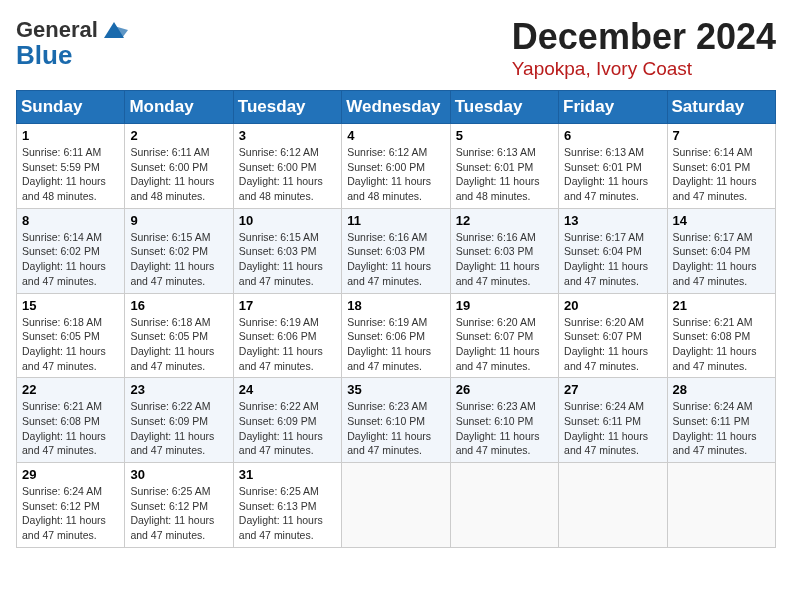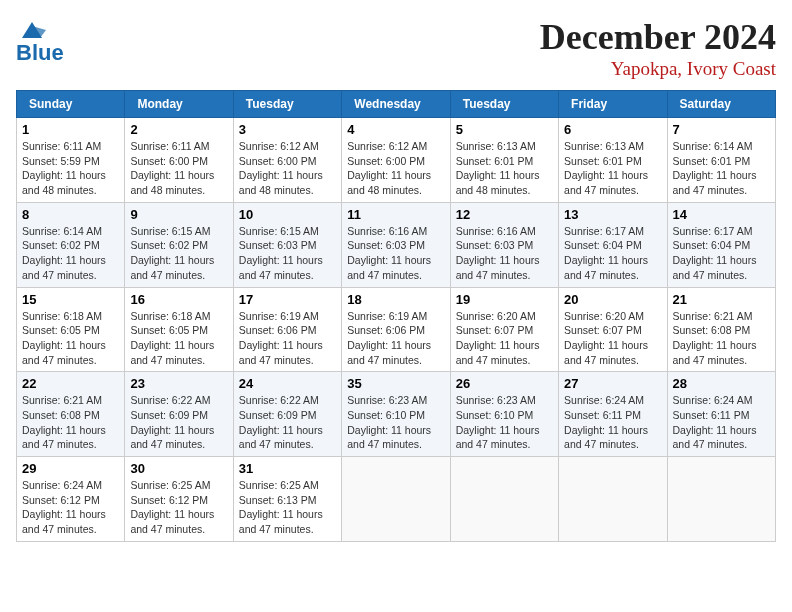--- a/index.html
+++ b/index.html
@@ -29,43 +29,41 @@
       color: #333;
     }
     .logo-general { color: #333; }
     .logo-blue { color: #1a6aad; }
     .logo-icon {
       width: 28px;
       height: 28px;
       margin-left: 2px;
     }
     .title-block {
-      text-align: right;
-      font-family: Liberation Serif, serif;
     }
     .month-title {
       font-size: 36px;
       font-weight: bold;
       color: #222;
     }
     .location {
       font-size: 19px;
       color: #b91c1c;
     }
     .calendar {
       width: 100%;
       border-collapse: collapse;
       font-size: 11px;
     }
     .calendar th {
       background: #2272b9;
       color: #fff;
-      padding: 6px 12px;
+      padding: 6px 4px;
       text-align: left;
-      font-size: 12px;
+      font-size: 17px;
       font-weight: bold;
       border: 1px solid #1a5fa0;
     }
     .calendar td {
       border: 1px solid #ccc;
       vertical-align: top;
       padding: 4px 5px;
       width: 108px;
       min-height: 80px;
       background: #fff;
@@ -87,27 +85,28 @@
     .empty-cell {
       background: #f9f9f9 !important;
     }
   </style>
 </head>
 <body>
 
 <div class="header">
   <div class="logo">
     <div class="logo-text">
+      <span class="logo-general">General</span>
       <svg class="logo-icon" viewBox="0 0 28 28" xmlns="http://www.w3.org/2000/svg">
         <polygon points="4,22 14,6 24,22" fill="#1a6aad"></polygon>
         <polygon points="14,10 22,22 28,14" fill="#1a6aad" opacity="0.7"></polygon>
       </svg>
     </div>
     <div style="margin-top:-4px;">
-      <span class="logo-blue" style="font-size:22px;font-weight:bold;color:#1a6aad;">Blue</span>
+      <span class="logo-blue" style="font-size:26px;font-weight:bold;color:#1a6aad;">Blue</span>
     </div>
   </div>
   <div class="title-block">
     <div class="month-title">December 2024</div>
     <div class="location">Yapokpa, Ivory Coast</div>
   </div>
 </div>
 
 <table class="calendar">
   <thead>

